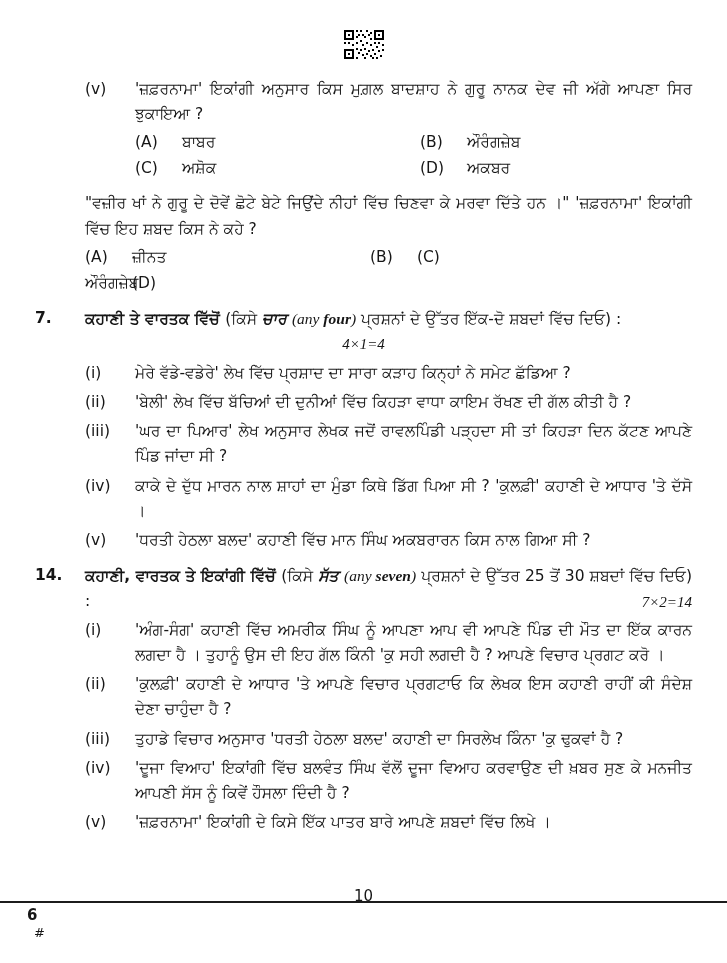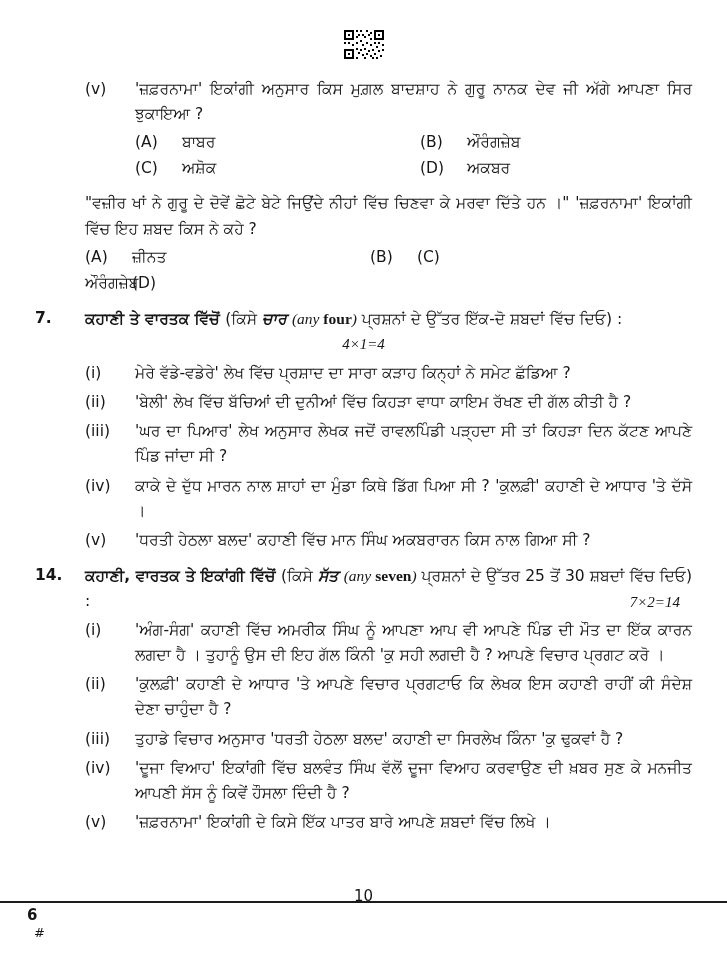--- a/index.html
+++ b/index.html
@@ -33,24 +33,24 @@
   }
 
   
   .sec { margin-top: 10px; }
   .sec-head { display: flex; position: relative; }
   .sec-head .num { width: 50px; flex-shrink: 0; font-weight: bold; }
   .sec-title { flex: 1; text-align: justify; }
   .pa-bold { font-weight: bold; }
   .kw-pa { font-weight: bold; font-style: italic; }
   .latin { font-family: "Liberation Serif", "DejaVu Serif", serif; font-style: italic; }
-  .latin-b { font-family: "Liberation Serif", "DejaVu Serif", serif; font-weight: bold; }
+  .latin-b { font-family: "Liberation Serif", "DejaVu Serif", serif; font-style: italic; font-weight: bold; }
   .marks { font-family: "Liberation Serif", "DejaVu Serif", serif; font-style: italic; font-size: 15px; }
   .marks-row { text-align: center; margin-bottom: 2px; }
-  .marks-abs { position: absolute; right: 12px; bottom: 0; }
+  .marks-abs { position: absolute; right: 0; bottom: 0; }
   .sec-qs { margin-top: 4px; }
 
   
   .footer-rule { position: absolute; top: 901px; left: 0; width: 100%; border-top: 2px solid #1c1c1c; }
   .footer-left { position: absolute; top: 906px; left: 27px; line-height: 1.25; font-weight: bold; font-size: 15px; }
   .footer-left .hash { font-weight: normal; font-size: 13px; margin-left: 7px; }
   .footer-center { position: absolute; top: 884px; left: 0; width: 100%; text-align: center; font-size: 15px; }
 </style>
 </head>
 <body>

